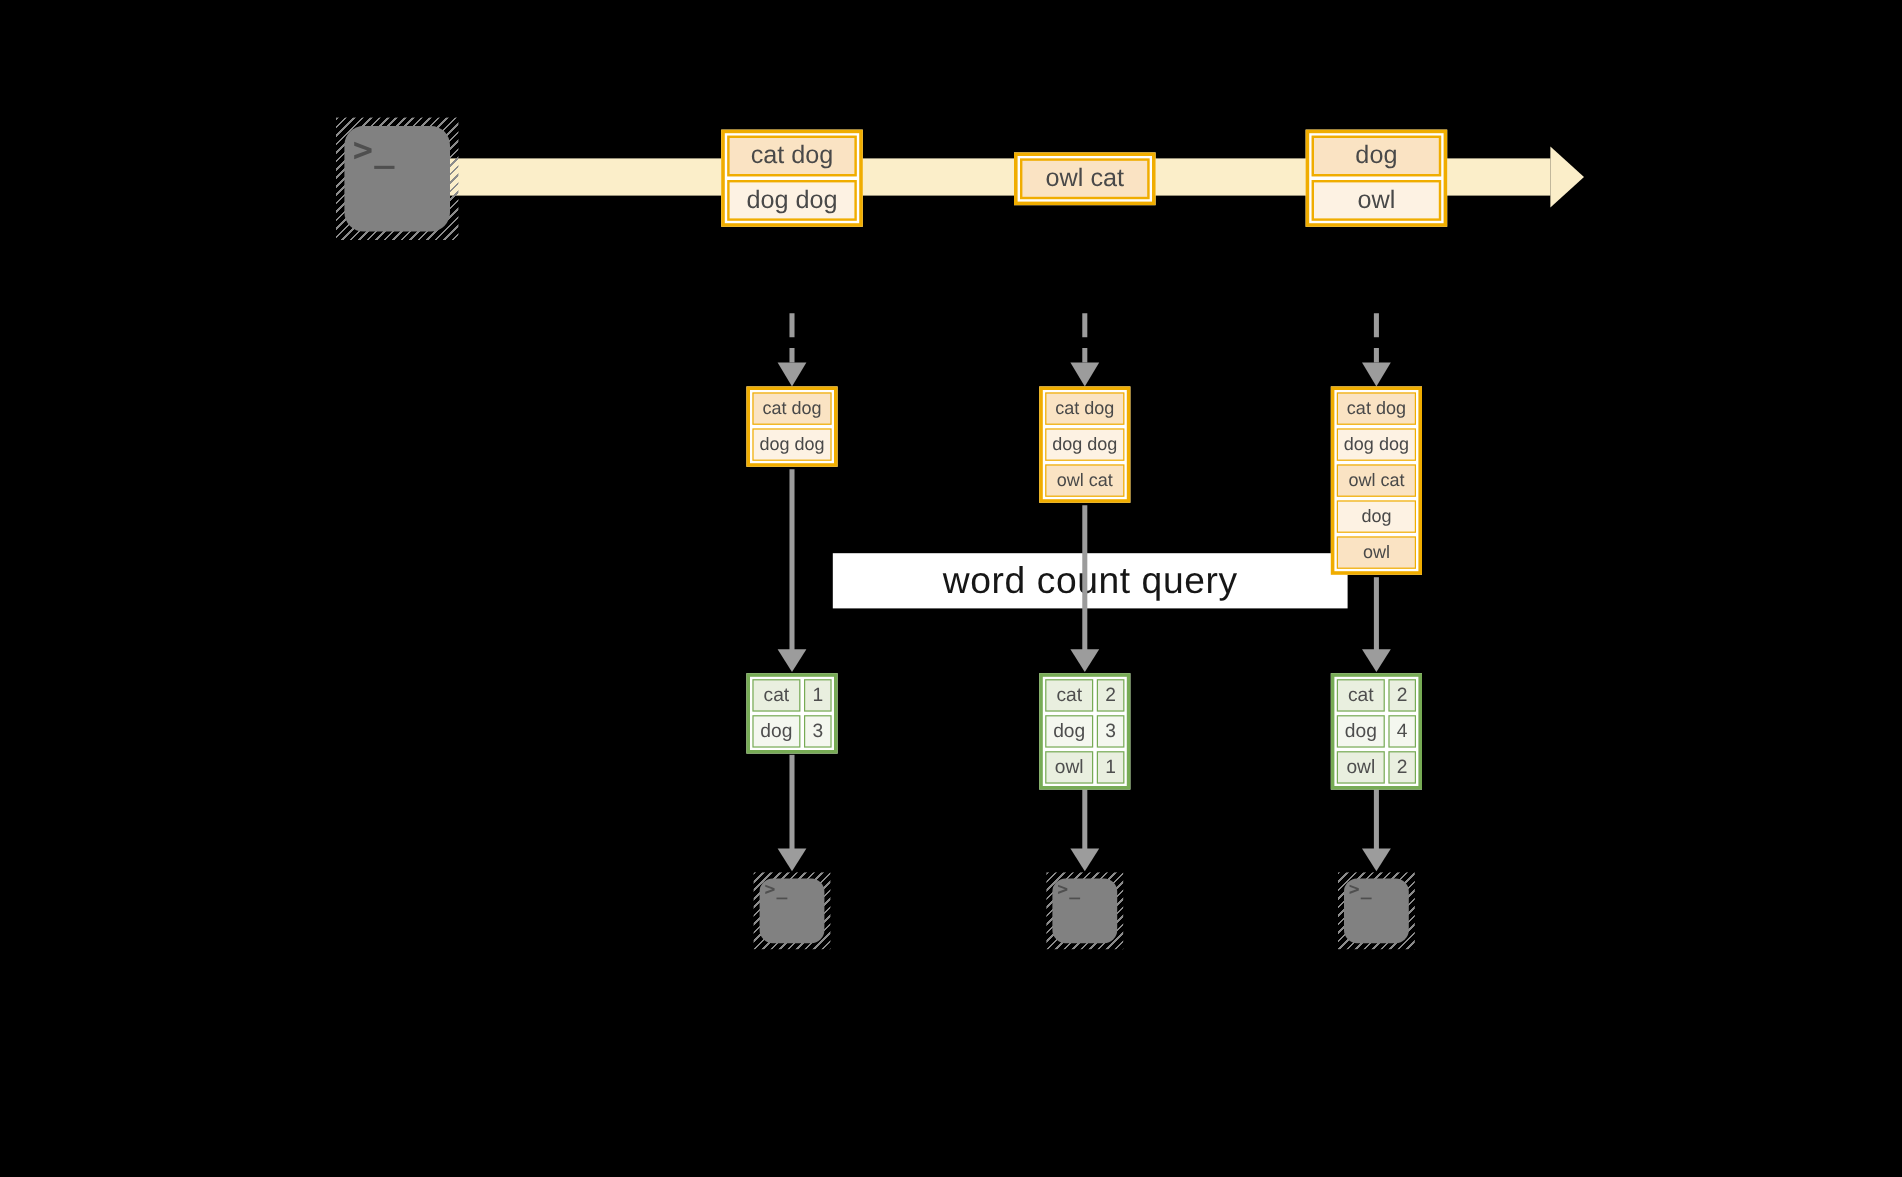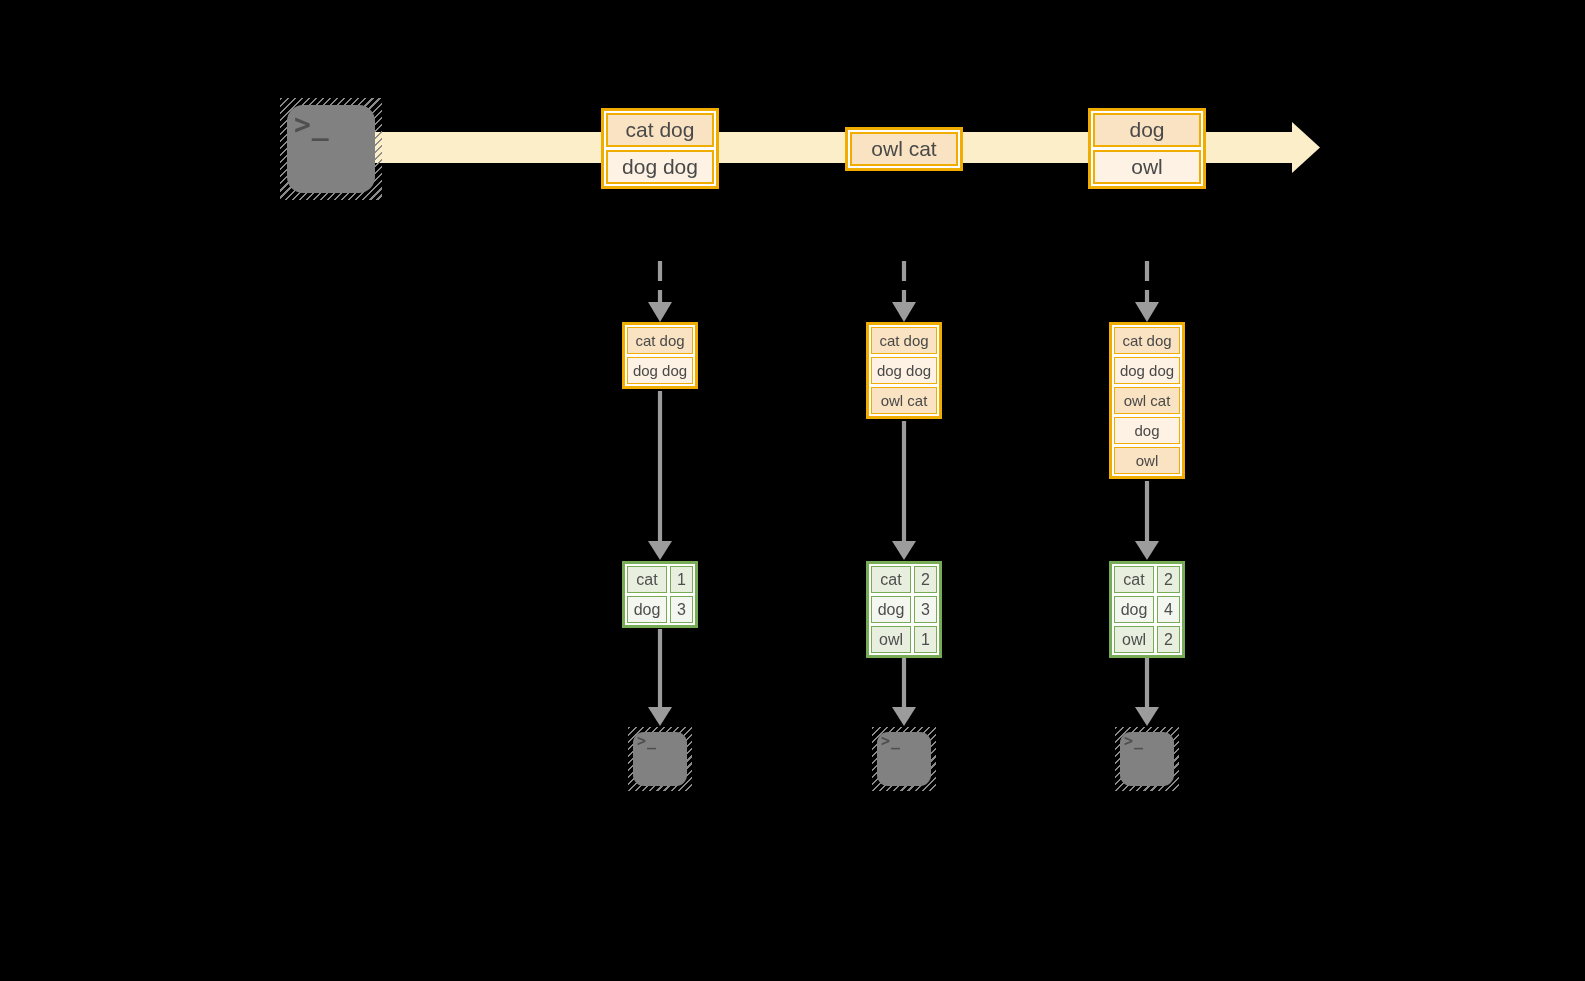--- a/index.html
+++ b/index.html
@@ -65,20 +65,23 @@
   #buffer-3{left:1109px;top:322px;}
   #table-1{left:622px;top:561px;}
   #table-2{left:866px;top:561px;}
   #table-3{left:1109px;top:561px;}
 </style>
 </head>
 <body>
 
 <div class="canvas">
 
+  <div class="banner">
+    <span>word count query</span>
+  </div>
 
   <svg class="connectors" width="1585" height="981" viewBox="0 0 1585 981">
 
     <rect x="372" y="132" width="920" height="31" style="fill:var(--band)"></rect>
     <polygon points="1292,122 1320,147.5 1292,173" style="fill:var(--band)"></polygon>
 
     <g style="stroke:var(--arrow);fill:var(--arrow)">
       <line x1="660" y1="261" x2="660" y2="302" stroke-width="4.2" stroke-dasharray="20 9"></line>
       <polygon points="648,302 672,302 660,322" stroke="none"></polygon>
       <line x1="904" y1="261" x2="904" y2="302" stroke-width="4.2" stroke-dasharray="20 9"></line>

